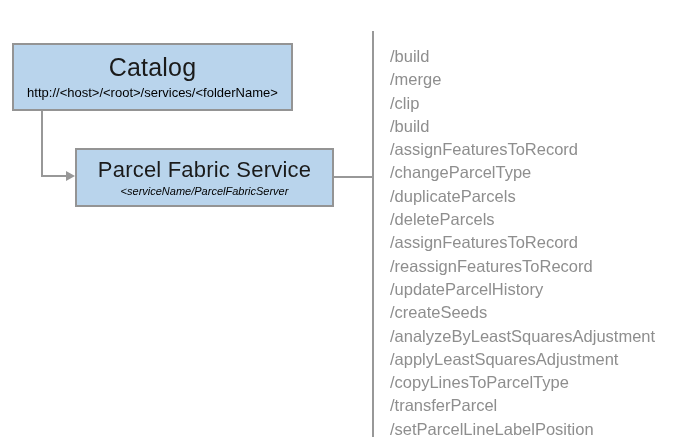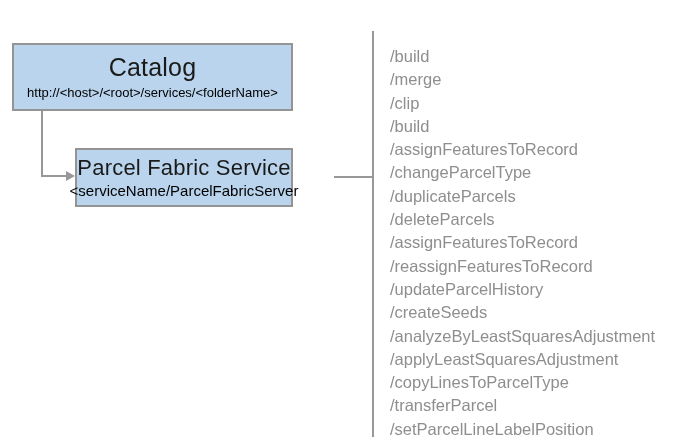--- a/index.html
+++ b/index.html
@@ -50,29 +50,30 @@
     font-size: 25px;
     margin-bottom: 5px;
   }
   #catalog-node .node-subtitle {
     font-size: 13px;
   }
 
   #service-node {
     left: 75px;
     top: 148px;
-    width: 218px;
+    width: 259px;
     height: 59px;
   }
   #service-node .node-title {
     font-size: 22px;
     margin-bottom: 3px;
   }
   #service-node .node-subtitle {
-    font-size: 15px;
+    font-size: 11px;
+    font-style: italic;
   }
 
   
   .conn {
     position: absolute;
     background: #989898;
   }
   
   #conn-drop {
     left: 41px;

